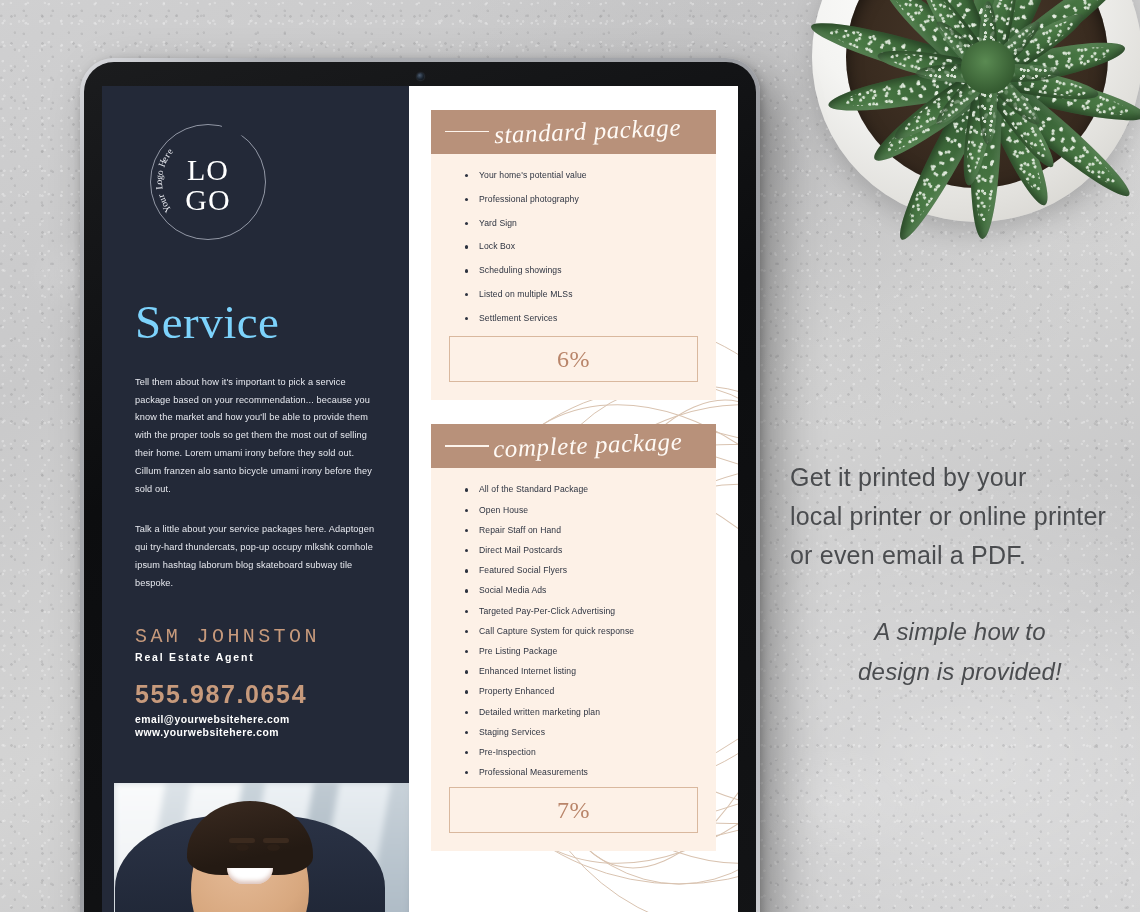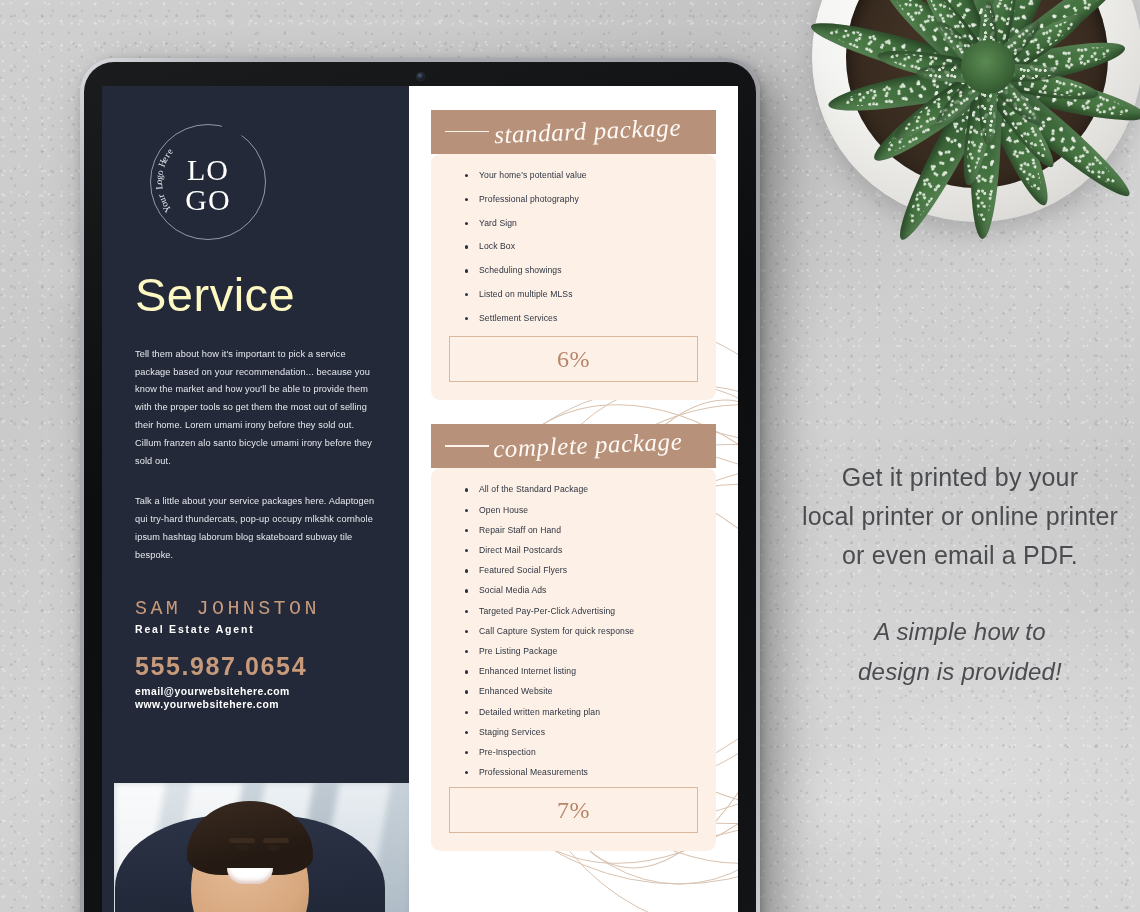--- a/index.html
+++ b/index.html
@@ -150,26 +150,26 @@
   .logo-words {
     position: absolute; inset: 0;
     display: flex; flex-direction: column; align-items: center; justify-content: center;
     font-family: "Liberation Serif", serif;
     color: #ffffff; line-height: .95; padding-top: 6px;
   }
   .logo-words b { font-weight: 400; font-size: 30px; letter-spacing: 1px; display: block; }
   .logo-words b.second { margin-top: 2px; }
 
   #headline {
-    font-family: Liberation Sans, sans-serif;
-    color: #fef9c3;
+    font-family: Liberation Serif, serif;
+    color: #7dd3fc;
     font-size: 47px;
     line-height: .97;
     letter-spacing: .5px;
-    margin: 32px 0 0 3px;
+    margin: 60px 0 0 3px;
     font-weight: 400;
   }
   #headline .l2 { display: block; }
 
   .body-copy {
     margin: 28px 3px 0 3px;
     font-size: 9.2px;
     line-height: 1.95;
     letter-spacing: .12px;
     color: #e8eaf0;
@@ -279,21 +279,21 @@
   }
   .pkg-title {
     font-family: "Liberation Serif", serif;
     font-style: italic;
     font-size: 25px;
     color: #fffaf5;
     letter-spacing: .6px;
     transform: rotate(-2.4deg);
     padding-left: 28px;
   }
-  .pkg-body { background: #fdf1e7; padding: 16px 0 18px 0; border-radius: 9px; }
+  .pkg-body { background: #fdf1e7; padding: 16px 0 18px 0; }
   .pkg-list { list-style: none; margin: 0; padding: 0 18px 0 34px; }
   .pkg-list li {
     position: relative;
     font-size: 8.6px;
     letter-spacing: .1px;
     color: #2d3340;
     padding: 0 0 0 14px;
     line-height: 1.35;
     margin-bottom: 12.2px;
   }
@@ -311,21 +311,21 @@
     display: flex; align-items: center; justify-content: center;
   }
   .price-box .pct {
     font-family: "Liberation Serif", serif;
     font-size: 24px;
     color: #b9856a;
     letter-spacing: .5px;
   }
 
   
-  #promo { position: absolute; left: 790px; top: 458px; width: 340px; text-align: center; }
+  #promo { position: absolute; left: 790px; top: 458px; width: 340px; }
   #promo .line {
     font-size: 25px;
     color: #4a4c4f;
     line-height: 1.55;
     letter-spacing: .2px;
   }
   #promo2 { position: absolute; left: 800px; top: 612px; width: 320px; text-align: center; }
   #promo2 .line {
     font-size: 24px;
     font-style: italic;
@@ -490,21 +490,21 @@
                     <li>All of the Standard Package</li>
                     <li>Open House</li>
                     <li>Repair Staff on Hand</li>
                     <li>Direct Mail Postcards</li>
                     <li>Featured Social Flyers</li>
                     <li>Social Media Ads</li>
                     <li>Targeted Pay-Per-Click Advertising</li>
                     <li>Call Capture System for quick response</li>
                     <li>Pre Listing Package</li>
                     <li>Enhanced Internet listing</li>
-                    <li>Enhanced Website</li>
+                    <li>Property Enhanced</li>
                     <li>Detailed written marketing plan</li>
                     <li>Staging Services</li>
                     <li>Pre-Inspection</li>
                     <li>Professional Measurements</li>
                   </ul>
                   <div class="price-box">
                     <span class="pct">7%</span>
                   </div>
                 </div>
               </div>

